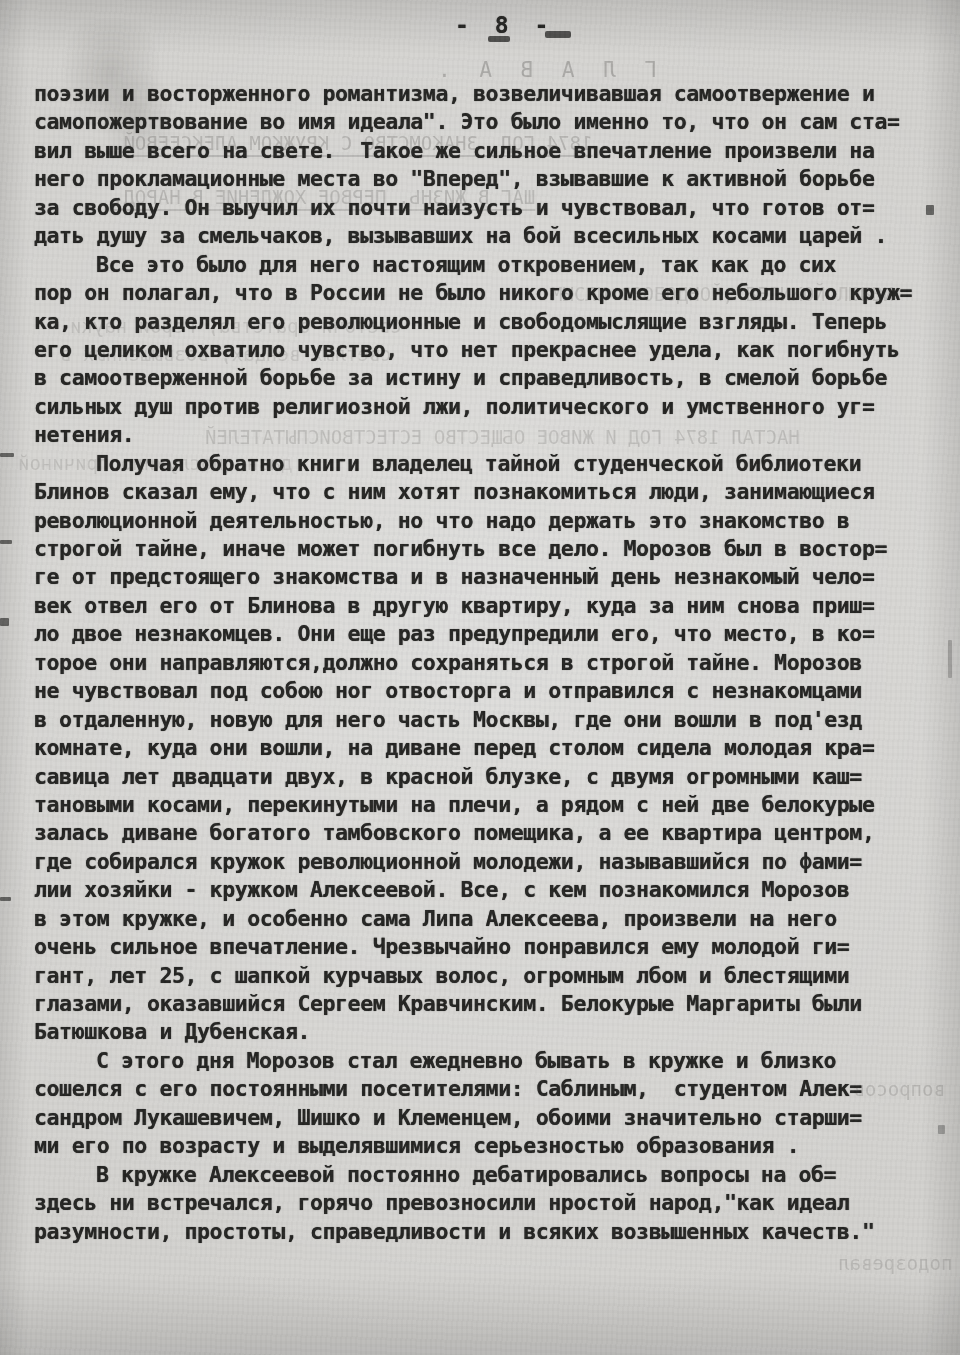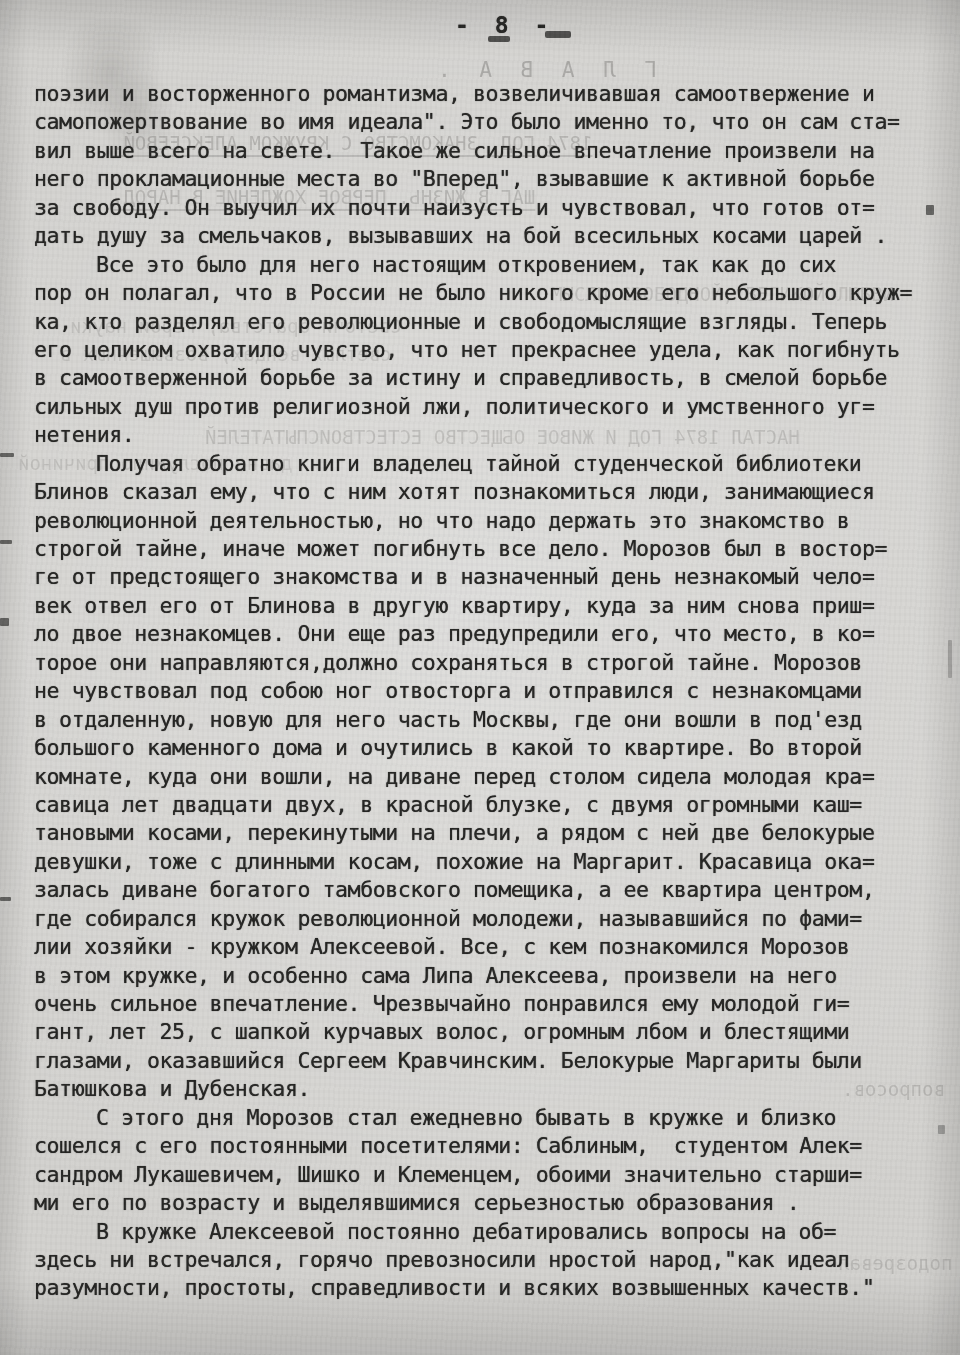--- a/index.html
+++ b/index.html
@@ -18,21 +18,21 @@
     position:absolute;inset:0;pointer-events:none;opacity:.5;
     background:
       repeating-linear-gradient(93deg, rgba(0,0,0,0.030) 0 2px, rgba(255,255,255,0.030) 2px 5px),
       repeating-linear-gradient(2deg, rgba(0,0,0,0.022) 0 3px, rgba(255,255,255,0.022) 3px 7px);
   }
   .pagenum{
     position:absolute;top:12px;left:455px;
     font-size:23px;letter-spacing:6px;font-weight:bold;
     text-shadow:0 0 1px rgba(20,20,20,.6);
   }
-  .textblock{position:absolute;left:34px;top:80px;width:900px;}
+  .textblock{position:absolute;left:34px;top:80px;width:900px;font-weight:bold;}
   .line{
     white-space:pre;font-size:21.5px;line-height:28.45px;height:28.45px;
     letter-spacing:-0.4px;
     text-shadow:0 0 1px rgba(25,25,25,.65), 0.4px 0.4px 0 rgba(25,25,25,.25);
   }
   .indent{padding-left:62px;}
   
   .ghost{
     position:absolute;white-space:pre;color:#4a4845;
     font-size:19px;letter-spacing:0;
@@ -90,25 +90,23 @@
     <div class="line indent">Получая обратно книги владелец тайной студенческой библиотеки</div>
     <div class="line">Блинов сказал ему, что с ним хотят познакомиться люди, занимающиеся</div>
     <div class="line">революционной деятельностью, но что надо держать это знакомство в</div>
     <div class="line">строгой тайне, иначе может погибнуть все дело. Морозов был в востор=</div>
     <div class="line">ге от предстоящего знакомства и в назначенный день незнакомый чело=</div>
     <div class="line">век отвел его от Блинова в другую квартиру, куда за ним снова приш=</div>
     <div class="line">ло двое незнакомцев. Они еще раз предупредили его, что место, в ко=</div>
     <div class="line">торое они направляются,должно сохраняться в строгой тайне. Морозов</div>
     <div class="line">не чувствовал под собою ног отвосторга и отправился с незнакомцами</div>
     <div class="line">в отдаленную, новую для него часть Москвы, где они вошли в под'езд</div>
-    <div class="line">большого каменного дома и очутились в какой то квартире. Во второй</div>
     <div class="line">комнате, куда они вошли, на диване перед столом сидела молодая кра=</div>
     <div class="line">савица лет двадцати двух, в красной блузке, с двумя огромными каш=</div>
     <div class="line">тановыми косами, перекинутыми на плечи, а рядом с ней две белокурые</div>
-    <div class="line">девушки, тоже с длинными косам, похожие на Маргарит. Красавица ока=</div>
     <div class="line">залась диване богатого тамбовского помещика, а ее квартира центром,</div>
     <div class="line">где собирался кружок революционной молодежи, называвшийся по фами=</div>
     <div class="line">лии хозяйки - кружком Алексеевой. Все, с кем познакомился Морозов</div>
     <div class="line">в этом кружке, и особенно сама Липа Алексеева, произвели на него</div>
     <div class="line">очень сильное впечатление. Чрезвычайно понравился ему молодой ги=</div>
     <div class="line">гант, лет 25, с шапкой курчавых волос, огромным лбом и блестящими</div>
     <div class="line">глазами, оказавшийся Сергеем Кравчинским. Белокурые Маргариты были</div>
     <div class="line">Батюшкова и Дубенская.</div>
     <div class="line indent">С этого дня Морозов стал ежедневно бывать в кружке и близко</div>
     <div class="line">сошелся с его постоянными посетителями: Саблиным,  студентом Алек=</div>

